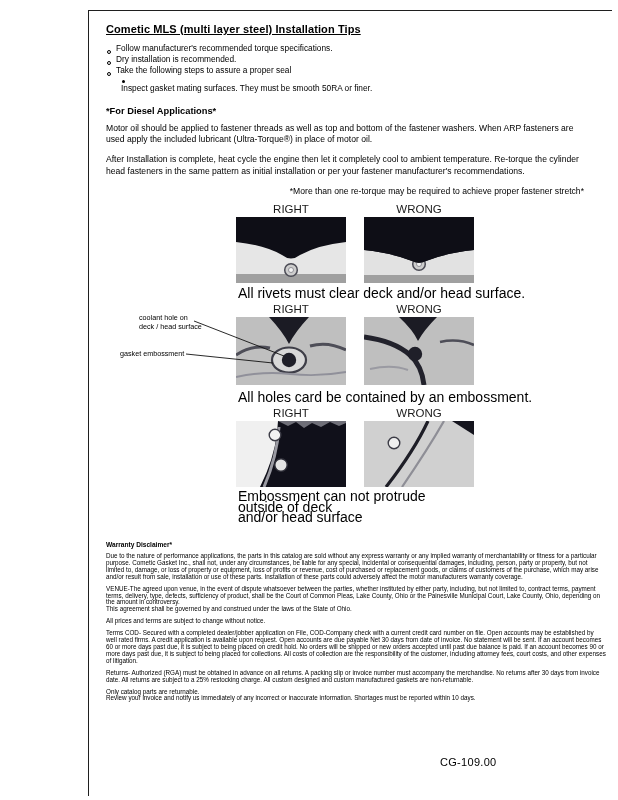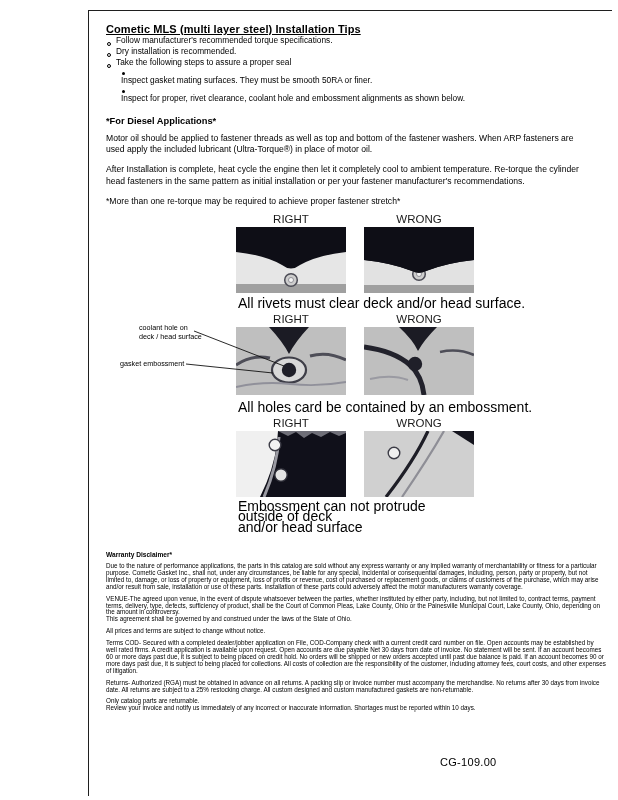--- a/index.html
+++ b/index.html
@@ -8,31 +8,31 @@
     position:relative; background:#ffffff; color:#000;
     font-family:"Liberation Sans", sans-serif; overflow:hidden;
   }
   .sheet {
     position:absolute; left:88px; top:10px; width:524px; height:786px;
     border-top:1px solid #1f1f1f; border-left:1px solid #1f1f1f;
     padding:12px 8px 0 17px;
   }
   .title {
     font-size:11px; font-weight:bold; text-decoration:underline;
-    letter-spacing:0.1px; 
+    letter-spacing:0.1px; margin-bottom:8px;
   }
   .b1 { display:flex; align-items:flex-end; font-size:8.3px; line-height:11px; }
   .m1 { width:4px; height:4px; border:1px solid #000; border-radius:50%;
         margin:3.2px 5px 0 1px; flex:0 0 auto; }
   .b2 { display:flex; align-items:flex-start; font-size:8.3px; line-height:11px; margin-left:15px;flex-direction:column; }
   .m2 { width:3.4px; height:3.4px; background:#000; border-radius:50%;
         margin:3.6px 5px 0 1px; flex:0 0 auto; }
   .diesel-h { font-size:9.3px; font-weight:bold; margin:12px 0 7px; }
   .para { font-size:8.6px; line-height:11.2px; width:478px; margin-bottom:9px; }
-  .note { margin-bottom:4px; }
+  .note { margin-bottom:4px;text-align:right; }
   .diagrams { position:relative; width:492px; height:322px; margin-top:6px; }
   .dlabel { position:absolute; width:110px; text-align:center; font-size:11.5px; color:#1a1a1a; }
   .dimg { position:absolute; width:110px; height:68px; }
   .dimg svg { display:block; width:100%; height:100%; }
   .dcap { position:absolute; font-size:14px; line-height:10.5px; white-space:pre-line; }
   .callout { position:absolute; font-size:7.2px; line-height:8.8px; white-space:pre-line; }
   .callout-lines { position:absolute; left:0; top:0; pointer-events:none; }
   .legal { margin-top:16px; width:500px; }
   .legal-h { font-size:6.6px; font-weight:bold; margin-bottom:5px; }
   .legal p { font-size:6.3px; line-height:6.9px; margin-bottom:5px; white-space:pre-line; }
@@ -54,24 +54,20 @@
       <span class="m1"></span>
       <span>Dry installation is recommended.</span>
     </div>
     <div class="b1">
       <span class="m1"></span>
       <span>Take the following steps to assure a proper seal</span>
     </div>
     <div class="b2">
       <span class="m2"></span>
       <span>Inspect gasket mating surfaces.  They must be smooth 50RA or finer.</span>
-    </div>
-    <div class="b2">
-      <span class="m2"></span>
-      <span>Inspect for proper, rivet clearance, coolant hole and embossment alignments as shown below.</span>
     </div>
   </div>
 
   <div class="diesel-h">*For Diesel Applications*</div>
   <p class="para">Motor oil should be applied to fastener threads as well as top and bottom of the fastener washers. When ARP fasteners are used apply the included lubricant (Ultra-Torque®) in place of motor oil.</p>
   <p class="para">After Installation is complete, heat cycle the engine then let it completely cool to ambient temperature. Re-torque the cylinder head fasteners in the same pattern as initial installation or per your fastener manufacturer's recommendations.</p>
   <p class="para note">*More than one re-torque may be required to achieve proper fastener stretch*</p>
 
   <div class="diagrams">
 

